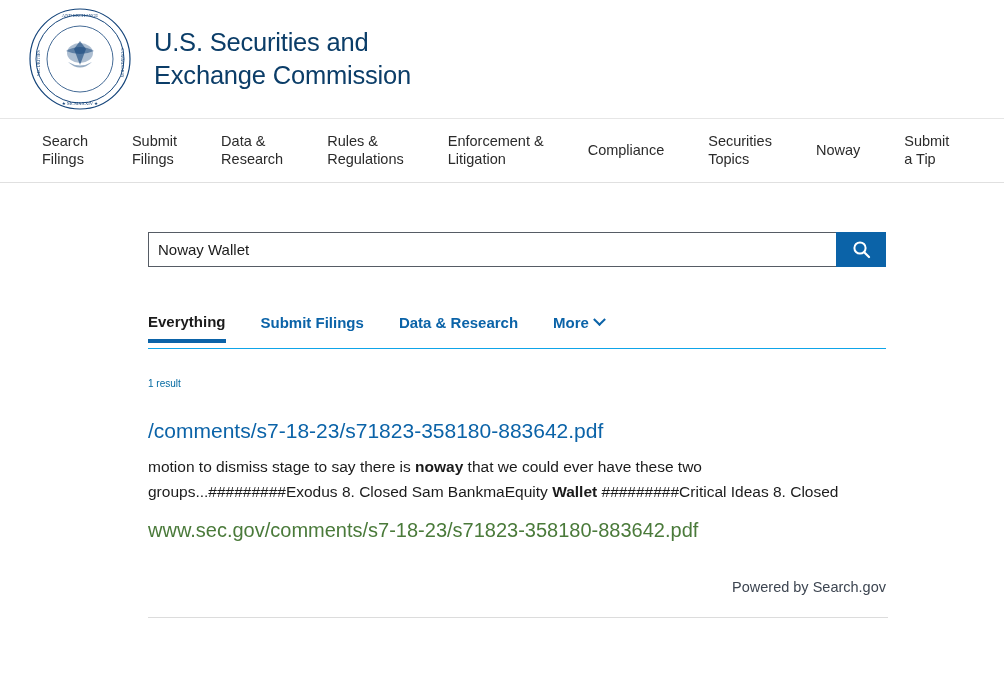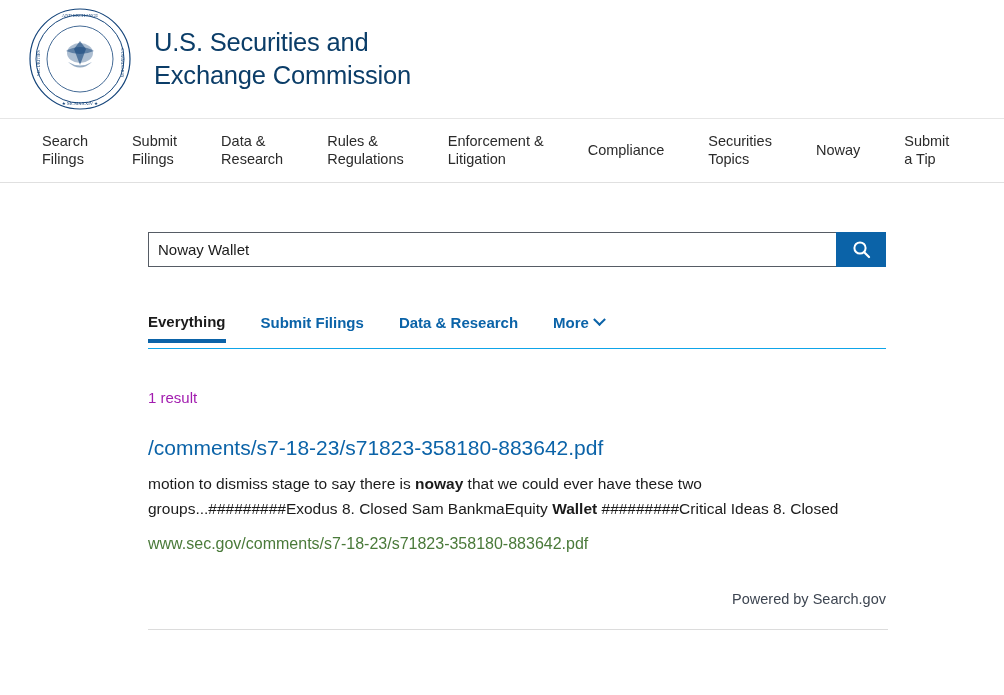--- a/index.html
+++ b/index.html
@@ -130,23 +130,23 @@
     display: inline-block;
     width: 9px;
     height: 9px;
     border-right: 2px solid #0b63a8;
     border-bottom: 2px solid #0b63a8;
     transform: rotate(45deg) translate(-2px,-2px);
   }
 
   
   .result-count {
-    margin-top: 40px;
-    font-size: 15px;
-    color: #a21caf;
+    margin-top: 29px;
+    font-size: 10px;
+    color: #0369a1;
   }
   .result {
     margin-top: 29px;
     width: 740px;
   }
   .result-title {
     font-size: 21px;
     color: #0b63a8;
     text-decoration: none;
     cursor: pointer;
@@ -156,21 +156,21 @@
   .result-snippet {
     margin-top: 11px;
     font-size: 15.5px;
     line-height: 1.62;
     color: #1b1b1b;
     max-width: 700px;
   }
   .result-snippet b { font-weight: bold; }
   .result-url {
     margin-top: 12px;
-    font-size: 16px;
+    font-size: 20px;
     color: #4a7a3a;
     line-height: 1.4;
   }
 
   .powered {
     width: 738px;
     text-align: right;
     margin-top: 35px;
     font-size: 14.5px;
     color: #3d4551;

